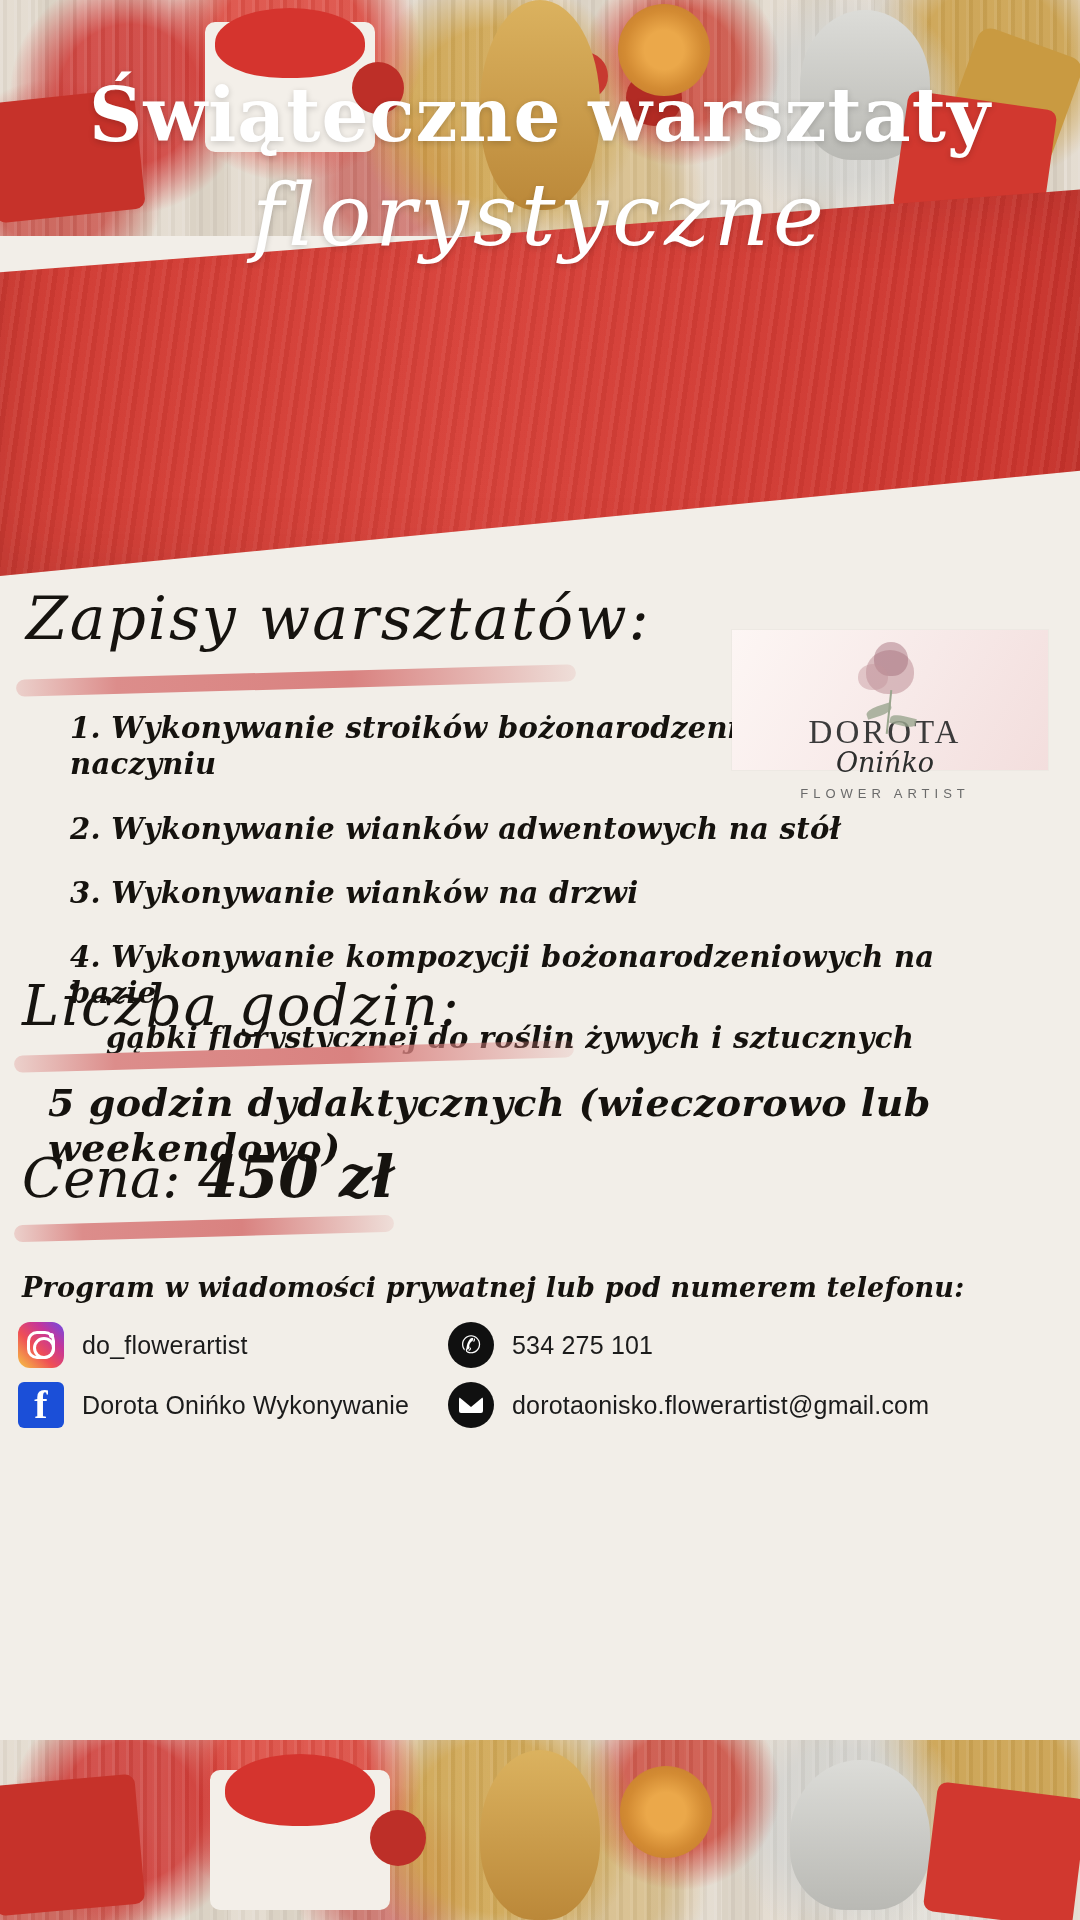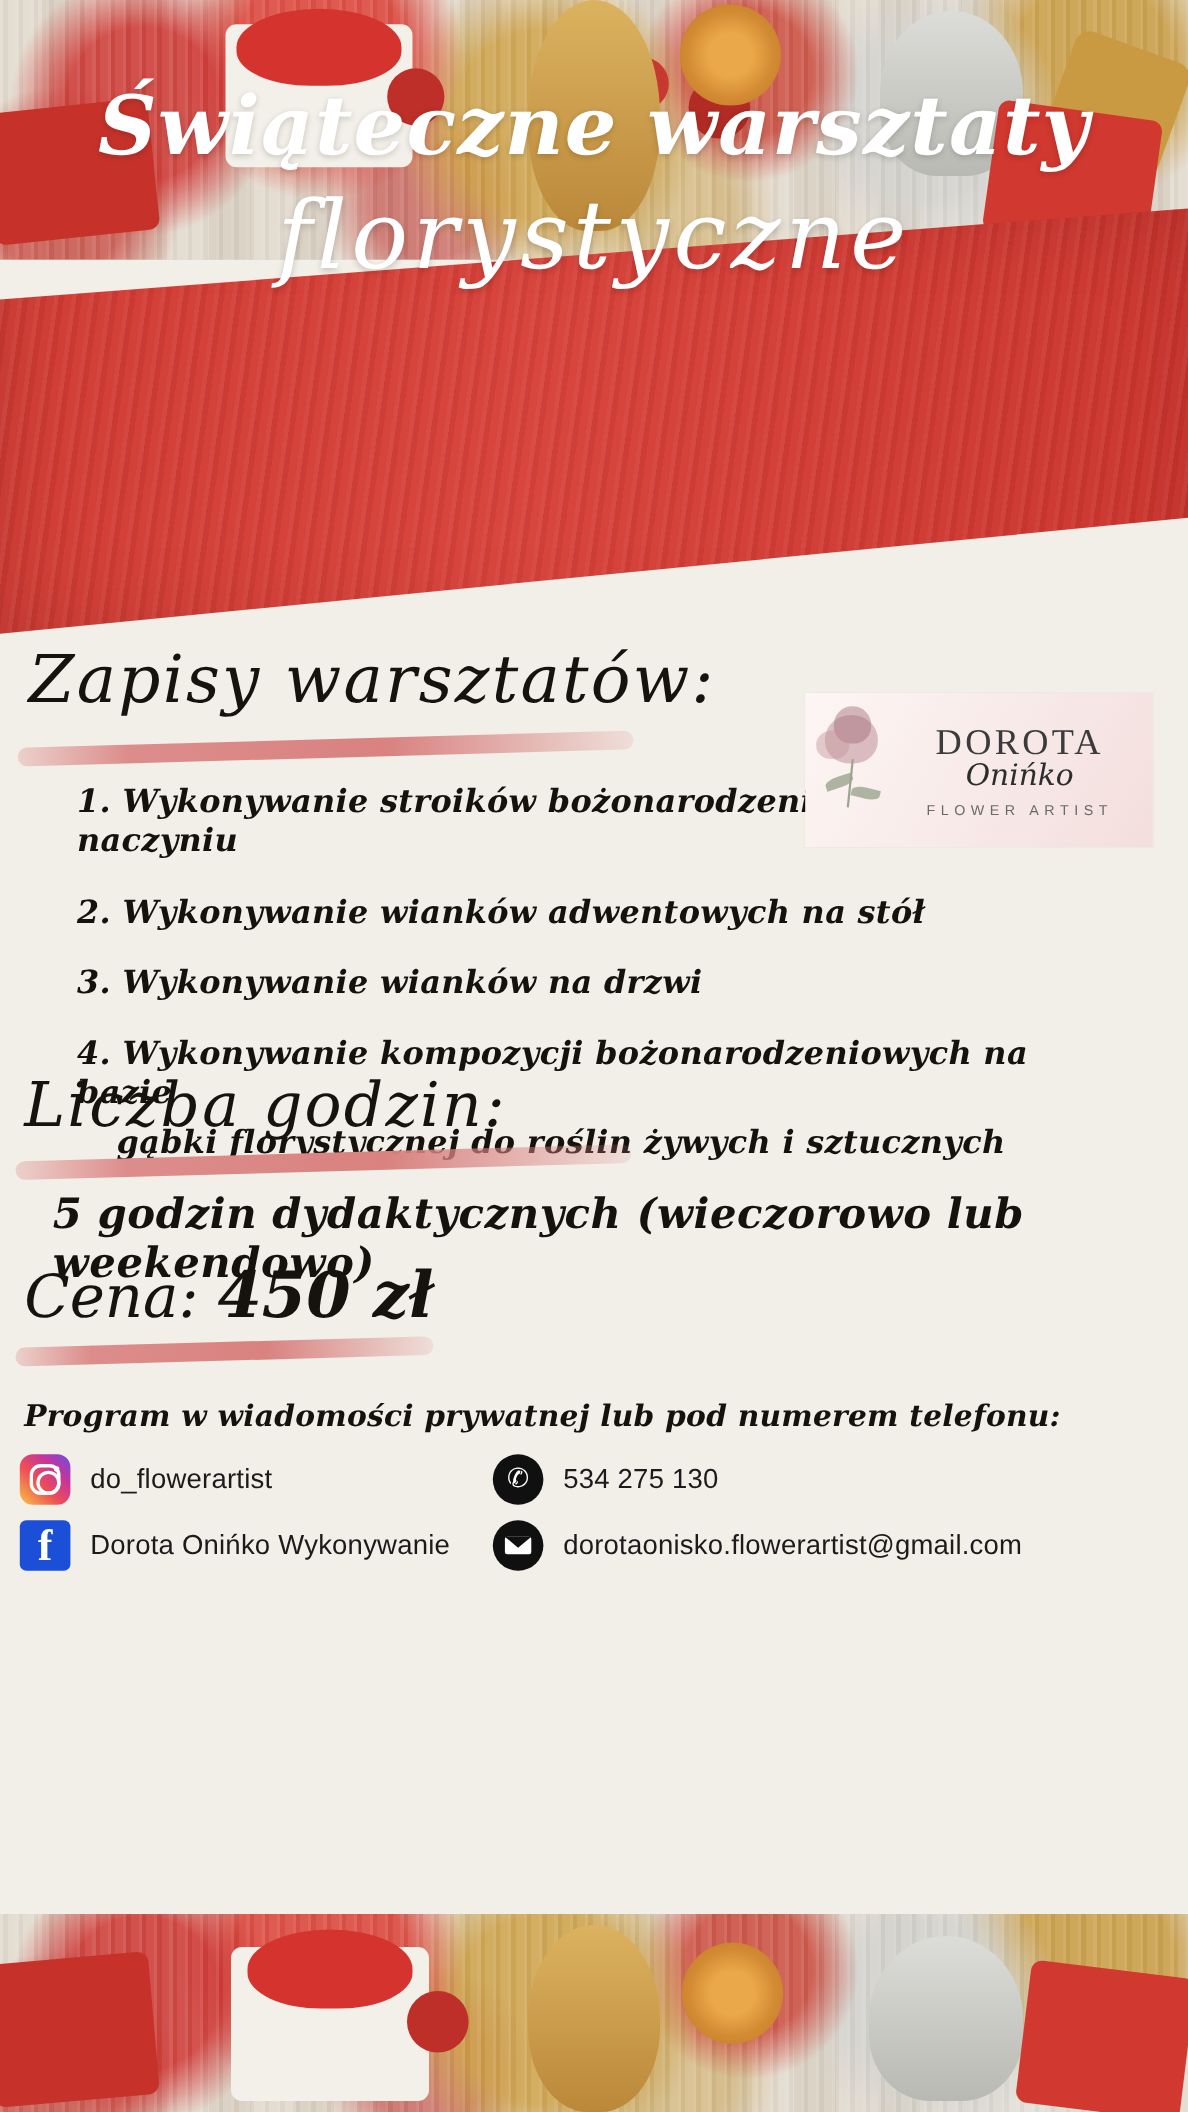--- a/index.html
+++ b/index.html
@@ -98,21 +98,20 @@
     position: absolute;
     left: 0;
     right: 0;
     top: 78px;
     text-align: center;
     color: #fff;
     z-index: 3;
   }
   .title-line1 {
     font-family: "DejaVu Serif", serif;
-    font-style: italic;
     font-weight: 700;
     font-size: 74px;
     letter-spacing: 1px;
     line-height: 1;
     text-shadow: 0 2px 6px rgba(0,0,0,.18);
   }
   .title-line2 {
     font-family: "DejaVu Serif", serif;
     font-style: italic;
     font-weight: 400;
@@ -128,20 +127,21 @@
     position: absolute;
     right: 32px;
     top: 630px;
     width: 316px;
     height: 140px;
     background: linear-gradient(120deg, #fdf6f4 0%, #f7e9e8 55%, #f3dedd 100%);
     display: flex;
     align-items: center;
     box-shadow: 0 0 0 1px rgba(0,0,0,.02);
     z-index: 4;
+    flex-direction: column;
   }
   .logo-flower {
     width: 84px;
     height: 100%;
     position: relative;
     flex: 0 0 84px;
   }
   .logo-flower .petal {
     position: absolute;
     border-radius: 60% 60% 55% 55%;
@@ -484,21 +484,21 @@
         <div class="contact-cell left">
           <span class="ic ic-instagram">
             <span class="sq"></span>
               <span class="ci"></span>
               <span class="dot"></span>
           </span>
           <span class="contact-text">do_flowerartist</span>
         </div>
         <div class="contact-cell">
           <span class="ic ic-phone">✆</span>
-          <span class="contact-text">534 275 130</span>
+          <span class="contact-text">534 275 101</span>
         </div>
       </div>
       <div class="contact-row">
         <div class="contact-cell left">
           <span class="ic ic-facebook">f</span>
           <span class="contact-text">Dorota Onińko Wykonywanie</span>
         </div>
         <div class="contact-cell">
           <span class="ic ic-mail">
             <span class="env"></span>

